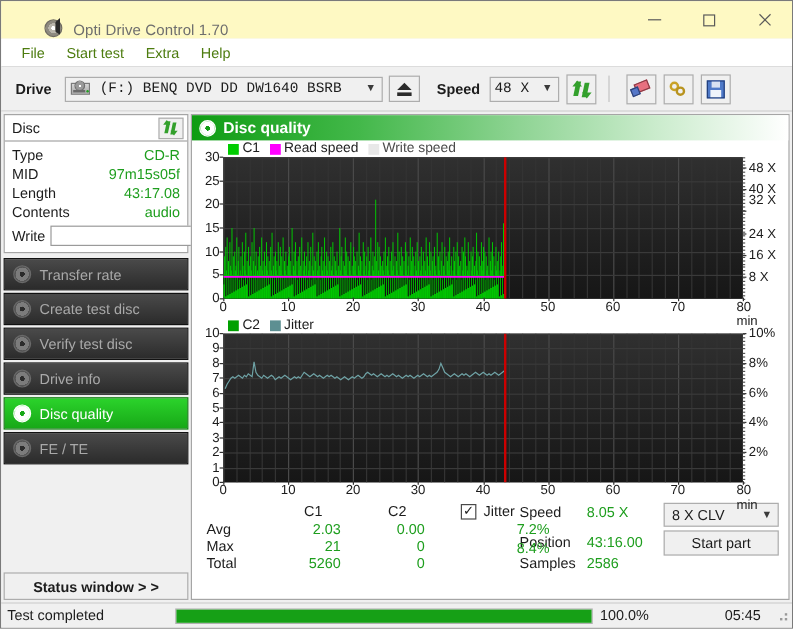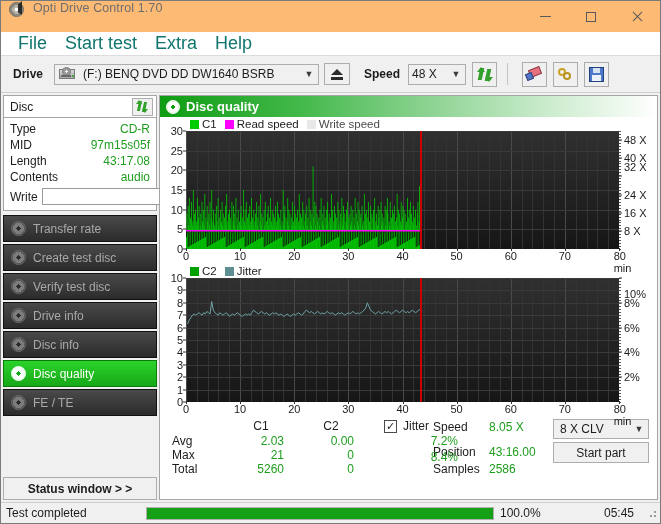--- a/index.html
+++ b/index.html
@@ -11,22 +11,22 @@
   }
   .window{
     width:661px;height:524px;position:relative;
     background:#f0f0f0;
     border:1px solid #7a7a7a;
     box-sizing:border-box;
     display:flex;flex-direction:column;
   }
   
   .titlebar{
-    height:31px;flex:0 0 31px;background:#fdba74;
-    display:flex;align-items:flex-start;position:relative;
+    height:31px;flex:0 0 31px;background:#fef9c3;
+    display:flex;align-items:flex-end;position:relative;padding-left:28px;
   }
   .title-icon{width:17px;height:17px;margin-left:8px;margin-right:7px;position:relative;}
   .title-icon .disc{
     position:absolute;left:0;top:1px;width:15px;height:15px;border-radius:50%;
     background:radial-gradient(circle at 50% 50%,#ffffff 0 18%,#b9b5ab 19% 45%,#8e8a80 46% 75%,#d8d4cb 76% 100%);
     border:1px solid #6f6b62;box-sizing:border-box;
   }
   .title-icon .mark{position:absolute;left:9px;top:0px;width:4px;height:14px;background:#2b2b2b;
      clip-path:polygon(0 25%,100% 0,100% 100%,0 80%);}
   .title-text{font-size:12.5px;color:#6e6e6e;letter-spacing:0.1px;}
@@ -38,31 +38,31 @@
   .winbtn .cls{position:relative;width:12px;height:12px;display:block;}
   .winbtn .cls:before,.winbtn .cls:after{content:"";position:absolute;left:0;top:5px;width:13px;height:1px;background:#5a5a5a;}
   .winbtn .cls:before{transform:rotate(45deg);}
   .winbtn .cls:after{transform:rotate(-45deg);}
 
   
   .menubar{
     height:23px;flex:0 0 23px;background:#ffffff;display:flex;align-items:center;
     padding-left:8px;border-bottom:1px solid #dcdcdc;
   }
-  .menuitem{padding:3px 9px;font-size:18px;color:#0f766e;}
+  .menuitem{padding:3px 9px;font-size:12px;color:#4d7c0f;}
 
   
   .toolbar{
     height:36px;flex:0 0 36px;background:#f0f0f0;display:flex;align-items:center;
     padding:0 6px;border-bottom:1px solid #cfcfcf;gap:0px;
   }
   .tb-label{font-weight:bold;font-size:12px;margin-right:11px;margin-left:6px;}
   .combo{
     height:21px;background:#f0f0f0;border:1px solid #adadad;display:flex;align-items:center;
-    box-sizing:border-box;position:relative;
+    box-sizing:border-box;position:relative;font-family:Liberation Mono, monospace;
   }
   .drive-combo{width:265px;}
   .drive-ico{width:17px;height:14px;margin:0 4px 0 4px;position:relative;flex:0 0 17px;}
   .drive-ico .body{position:absolute;left:0;top:2px;width:16px;height:10px;background:linear-gradient(#d6d6d6,#a9a9a9);border:1px solid #7b7b7b;box-sizing:border-box;}
   .drive-ico .slot{position:absolute;left:2px;top:8px;width:10px;height:2px;background:#6a6a6a;}
   .drive-ico .dot{position:absolute;left:13px;top:8px;width:2px;height:2px;background:#22a022;border-radius:50%;}
   .drive-ico .cd{position:absolute;left:3px;top:0px;width:9px;height:9px;border-radius:50%;background:radial-gradient(circle,#fff 0 20%,#9a9a9a 21% 70%,#cfcfcf 71% 100%);border:1px solid #6f6f6f;box-sizing:border-box;}
   .combo-txt{flex:1;font-size:12px;padding-left:3px;white-space:nowrap;overflow:hidden;}
   .chev{width:18px;text-align:center;color:#3b3b3b;font-size:9px;line-height:1;}
   .tbbtn{
@@ -338,24 +338,20 @@
           <span class="nav-ico"></span>
           <span>Create test disc</span>
         </div>
         <div class="navbtn">
           <span class="nav-ico"></span>
           <span>Verify test disc</span>
         </div>
         <div class="navbtn">
           <span class="nav-ico"></span>
           <span>Drive info</span>
-        </div>
-        <div class="navbtn">
-          <span class="nav-ico"></span>
-          <span>Disc info</span>
         </div>
         <div class="navbtn active">
           <span class="nav-ico"></span>
           <span>Disc quality</span>
         </div>
         <div class="navbtn">
           <span class="nav-ico"></span>
           <span>FE / TE</span>
         </div>
         <div class="sidebar-spacer"></div>
@@ -1177,21 +1173,21 @@
               </div>
             <div class="yaxis-r" id="c2-yaxis-r">
                 <div class="tk" style="top: 99.2px;">2%</div>
                 <div class="tick" style="top: 99.2px;"></div>
                 <div class="tk" style="top: 74.4px;">4%</div>
                 <div class="tick" style="top: 74.4px;"></div>
                 <div class="tk" style="top: 49.6px;">6%</div>
                 <div class="tick" style="top: 49.6px;"></div>
                 <div class="tk" style="top: 24.8px;">8%</div>
                 <div class="tick" style="top: 24.8px;"></div>
-                <div class="tk" style="top: 16px;">10%</div>
+                <div class="tk" style="top: 0px;">10%</div>
                 <div class="tick" style="top: 0px;"></div>
                 <div class="minor" style="top: 124px;"></div>
                 <div class="minor" style="top: 120.9px;"></div>
                 <div class="minor" style="top: 117.8px;"></div>
                 <div class="minor" style="top: 114.7px;"></div>
                 <div class="minor" style="top: 111.6px;"></div>
                 <div class="minor" style="top: 108.5px;"></div>
                 <div class="minor" style="top: 105.4px;"></div>
                 <div class="minor" style="top: 102.3px;"></div>
                 <div class="minor" style="top: 99.2px;"></div>

